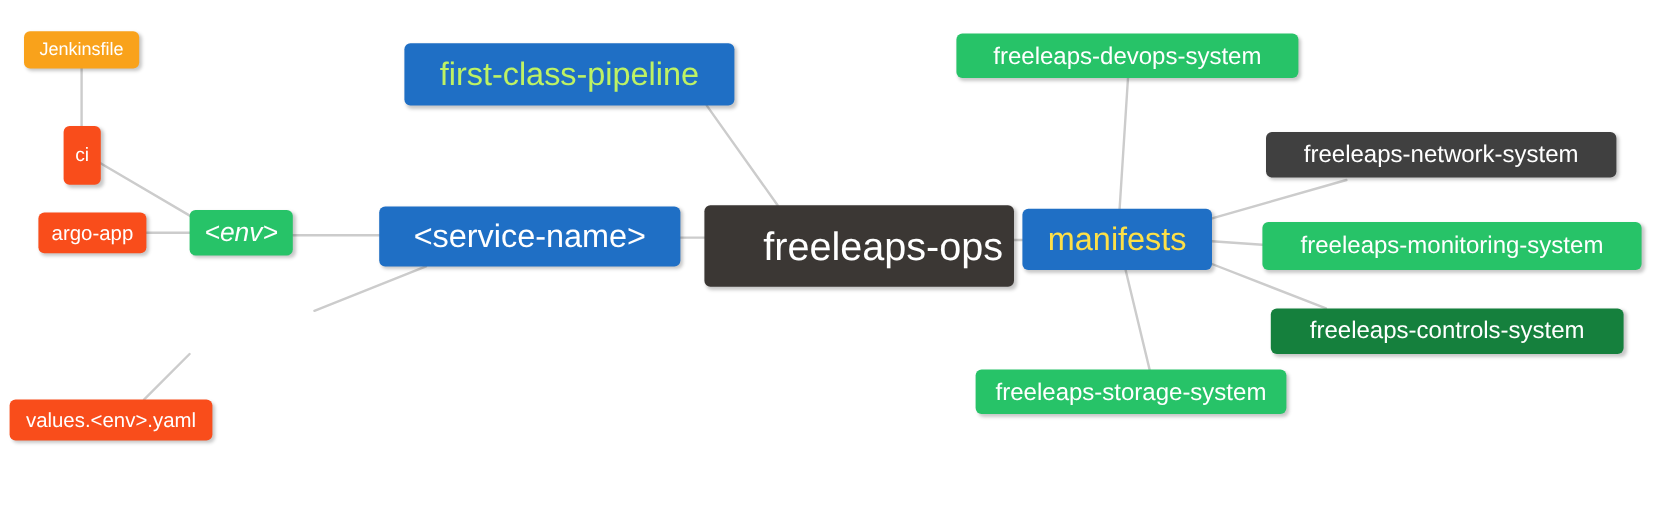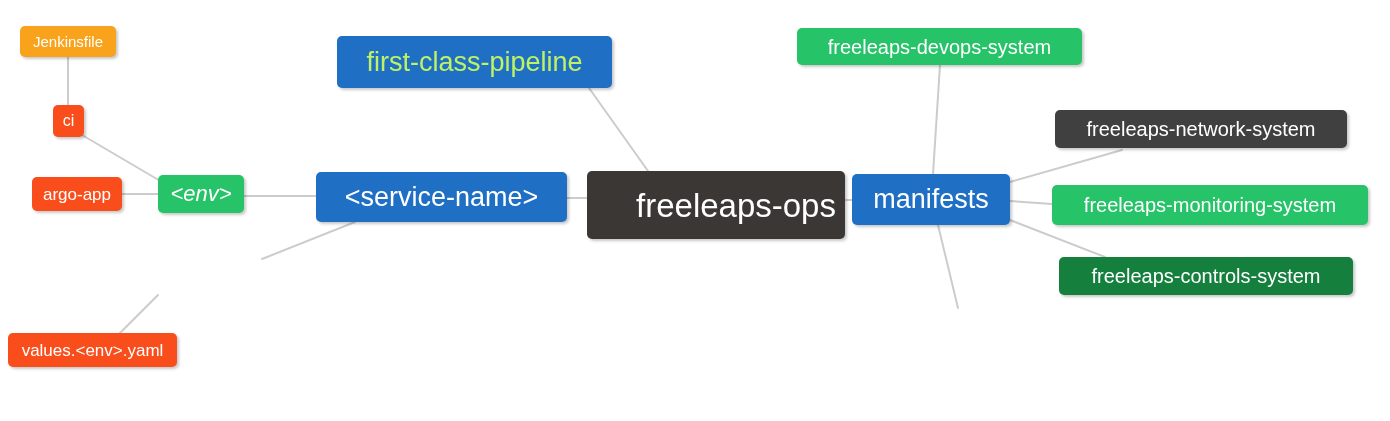--- a/index.html
+++ b/index.html
@@ -54,25 +54,26 @@
       <line x1="567" y1="198" x2="587" y2="198" stroke="#CCCCCC" stroke-width="2" stroke-linecap="round"></line>
       <line x1="845" y1="200" x2="852" y2="200" stroke="#CCCCCC" stroke-width="2" stroke-linecap="round"></line>
       <line x1="933" y1="174" x2="940" y2="65" stroke="#CCCCCC" stroke-width="2" stroke-linecap="round"></line>
       <line x1="1010" y1="182" x2="1122" y2="150" stroke="#CCCCCC" stroke-width="2" stroke-linecap="round"></line>
       <line x1="1010" y1="201" x2="1052" y2="204" stroke="#CCCCCC" stroke-width="2" stroke-linecap="round"></line>
       <line x1="1010" y1="220" x2="1105" y2="257" stroke="#CCCCCC" stroke-width="2" stroke-linecap="round"></line>
       <line x1="938" y1="225" x2="958" y2="308" stroke="#CCCCCC" stroke-width="2" stroke-linecap="round"></line>
     </svg>
 
 <div class="node" style="left: 20px; top: 26px; width: 96px; height: 31px; font-size: 15px; background: rgb(249, 162, 27); color: rgb(255, 255, 255);">Jenkinsfile</div>
-    <div class="node" style="left: 53px; top: 105px; width: 31px; height: 32px; font-size: 16px; background: rgb(249, 77, 27); color: rgb(255, 255, 255);">ci</div>
+    <div class="node" style="left: 53px; top: 105px; width: 31px; height: 49px; font-size: 16px; background: rgb(249, 77, 27); color: rgb(255, 255, 255);">ci</div>
     <div class="node" style="left: 32px; top: 177px; width: 90px; height: 34px; font-size: 17px; background: rgb(249, 77, 27); color: rgb(255, 255, 255);">argo-app</div>
     <div class="node" style="left: 158px; top: 175px; width: 86px; height: 38px; font-size: 22px; background: rgb(39, 195, 104); color: rgb(255, 255, 255); font-style: italic;">&lt;env&gt;</div>
     <div class="node" style="left: 8px; top: 333px; width: 169px; height: 34px; font-size: 17px; background: rgb(249, 77, 27); color: rgb(255, 255, 255);">values.&lt;env&gt;.yaml</div>
     <div class="node" style="left: 315px; top: 36px; width: 275px; height: 52px; font-size: 27px; background: rgb(31, 111, 197); color: #bef264; margin-left: 22px;">first-class-pipeline</div>
     <div class="node" style="left: 316px; top: 172px; width: 251px; height: 50px; font-size: 27px; background: rgb(31, 111, 197); color: rgb(255, 255, 255); text-align: right;">&lt;service-name&gt;</div>
     <div class="node" style="left: 587px; top: 171px; width: 258px; height: 68px; font-size: 33px; background: rgb(59, 55, 52); color: rgb(255, 255, 255); padding-left: 40px;">freeleaps-ops</div>
-    <div class="node" style="left: 852px; top: 174px; width: 158px; height: 51px; font-size: 27px; background: rgb(31, 111, 197); color: #ffffff;">manifests</div>
+    <div class="node" style="left: 852px; top: 174px; width: 158px; height: 51px; font-size: 27px; background: rgb(31, 111, 197); color: #fde047;">manifests</div>
     <div class="node" style="left: 797px; top: 28px; width: 285px; height: 37px; font-size: 20px; background: rgb(39, 195, 104); color: rgb(255, 255, 255);">freeleaps-devops-system</div>
     <div class="node" style="left: 1055px; top: 110px; width: 292px; height: 38px; font-size: 20px; background: #404040; color: rgb(255, 255, 255);">freeleaps-network-system</div>
     <div class="node" style="left: 1052px; top: 185px; width: 316px; height: 40px; font-size: 20px; background: rgb(39, 195, 104); color: rgb(255, 255, 255);">freeleaps-monitoring-system</div>
     <div class="node" style="left: 1059px; top: 257px; width: 294px; height: 38px; font-size: 20px; background: #15803d; color: rgb(255, 255, 255);">freeleaps-controls-system</div>
+    <div class="node" style="left: 813px; top: 308px; width: 259px; height: 37px; font-size: 20px; background: rgb(39, 195, 104); color: rgb(255, 255, 255);">freeleaps-storage-system</div>
   </div>
 
 </body></html>

